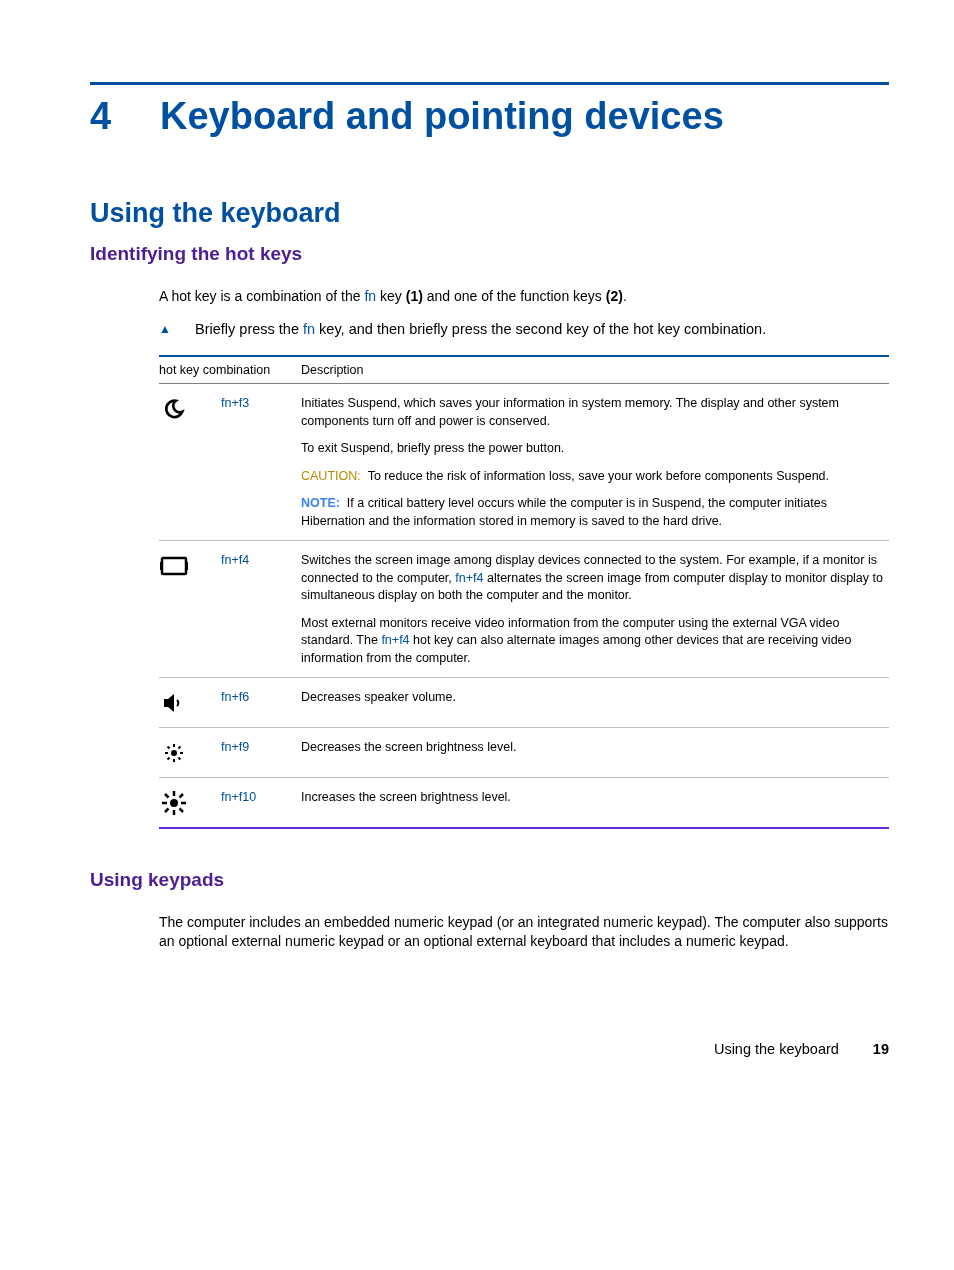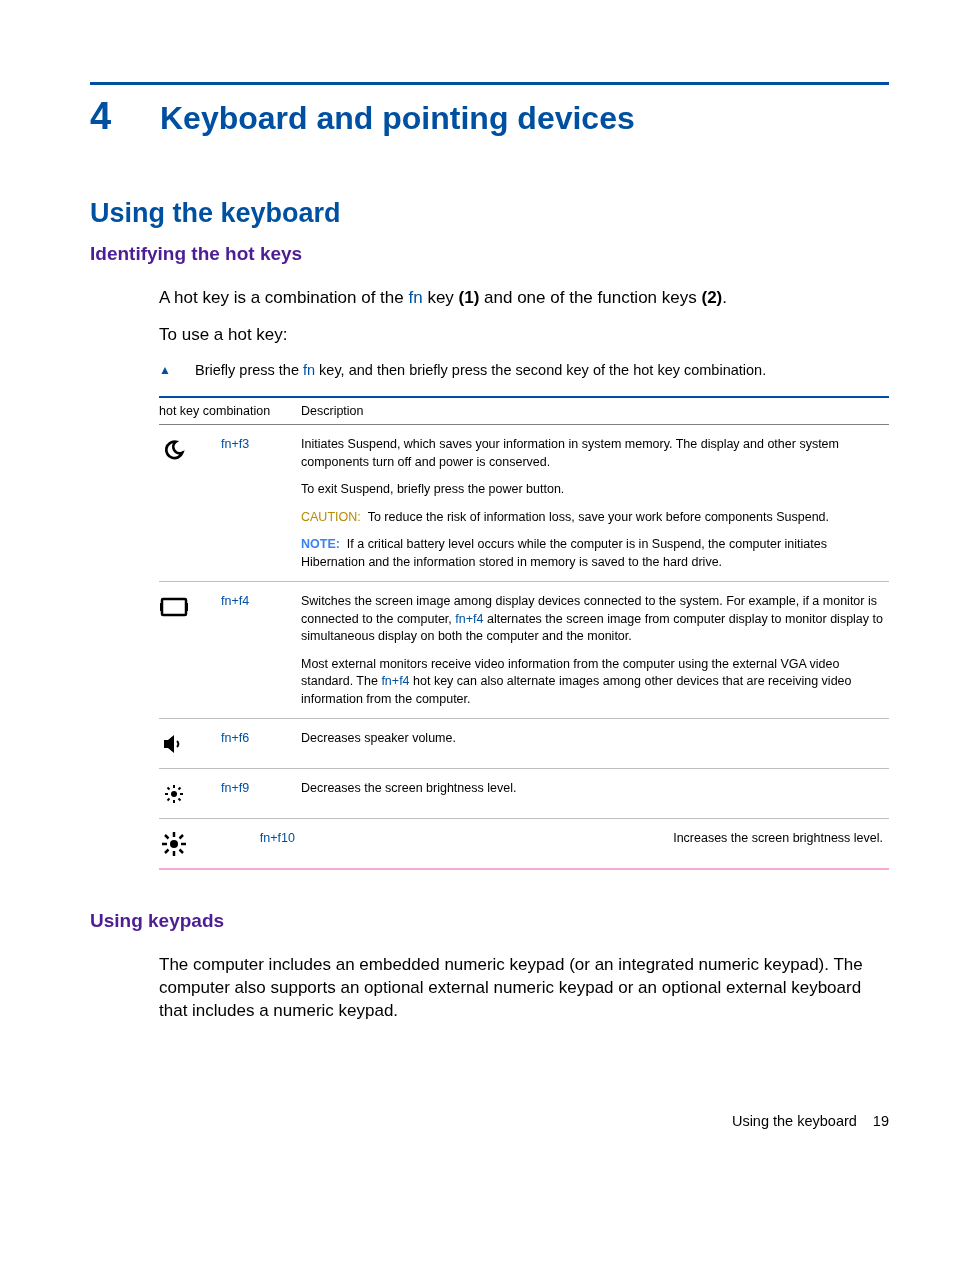--- a/index.html
+++ b/index.html
@@ -23,41 +23,41 @@
     margin-bottom: 60px;
   }
   .chapter-number {
     font-size: 38px;
     font-weight: bold;
     color: #0050a2;
     width: 70px;
     flex-shrink: 0;
   }
   .chapter-title {
-    font-size: 32px;
+    font-size: 38px;
     font-weight: bold;
     color: #0050a2;
   }
   .h2 {
     font-size: 27px;
     font-weight: bold;
     color: #0050a2;
     margin: 0 0 14px 0;
   }
   .h3 {
     font-size: 19px;
     font-weight: bold;
     color: #4c1d95;
     margin: 0 0 22px 0;
   }
   .body-indent {
     margin-left: 69px;
   }
   .para {
-    font-size: 17px;
+    font-size: 14px;
     line-height: 1.35;
     margin: 0 0 14px 0;
   }
   .fn { color: #0050a2; }
   .step-row {
     display: flex;
     align-items: flex-start;
     margin-bottom: 16px;
   }
   .step-marker {
@@ -83,22 +83,21 @@
     border-bottom: 1px solid #808080;
   }
   .hotkey-table tbody td {
     vertical-align: top;
     font-size: 12.5px;
     line-height: 1.4;
     padding: 11px 6px 10px 0;
     border-bottom: 1px solid #bfbfbf;
   }
   .hotkey-table tbody tr:last-child td {
-    border-bottom: 2px solid #f9a8d4;
-    text-align: right;
+    border-bottom: 2px solid #6d28d9;
   }
   .icon-cell { width: 56px; }
   .key-cell { width: 74px; color: #0050a2; }
   .desc-block { margin-bottom: 10px; }
   .desc-block:last-child { margin-bottom: 0; }
   .caution { color: #b58b00; font-weight: normal; }
   .note { color: #3b82f6; font-weight: bold; }
   .icon-wrap {
     width: 30px;
     height: 28px;
@@ -106,41 +105,40 @@
     align-items: center;
     justify-content: center;
   }
   svg { display: block; }
   .footer {
     display: flex;
     justify-content: flex-end;
     font-size: 14.5px;
     margin-top: 90px;
   }
-  .footer-pagenum { margin-left: 16px; }
+  .footer-pagenum { margin-left: 34px; font-weight: bold; }
 </style>
 </head>
 <body>
 
 <div class="page">
 
   <div class="chapter-rule"></div>
   <div class="chapter-heading">
     <div class="chapter-number">4</div>
     <div class="chapter-title">Keyboard and pointing devices</div>
   </div>
 
   <h2 class="h2">Using the keyboard</h2>
   <h3 class="h3">Identifying the hot keys</h3>
 
   <div class="body-indent">
     <p class="para">
       <span>A hot key is a combination of the </span><span class="fn">fn</span><span> key </span><b>(1)</b><span> and one of the function keys </span><b>(2)</b><span>.</span>
     </p>
-    <p class="para">To use a hot key:</p>
 
     <div class="step-row">
       <div class="step-marker">▲</div>
       <div class="step-text">
         <span>Briefly press the </span><span class="fn">fn</span><span> key, and then briefly press the second key of the hot key combination.</span>
       </div>
     </div>
 
     <table class="hotkey-table">
       <thead>

